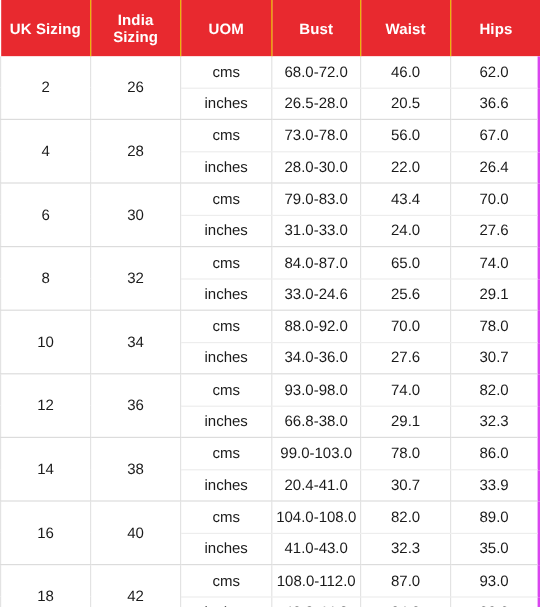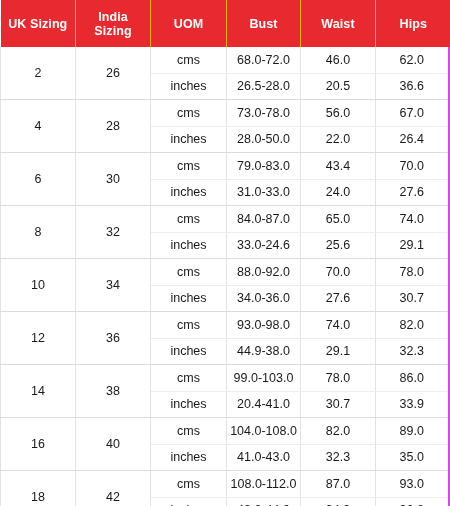--- a/index.html
+++ b/index.html
@@ -117,21 +117,21 @@
       <tr>
         <td class="size-cell" rowspan="2">4</td>
         <td class="size-cell" rowspan="2">28</td>
         <td>cms</td>
         <td>73.0-78.0</td>
         <td>56.0</td>
         <td class="last-col">67.0</td>
       </tr>
       <tr class="group-end">
         <td>inches</td>
-        <td>28.0-50.0</td>
+        <td>28.0-30.0</td>
         <td>22.0</td>
         <td class="last-col">26.4</td>
       </tr>
       <tr>
         <td class="size-cell" rowspan="2">6</td>
         <td class="size-cell" rowspan="2">30</td>
         <td>cms</td>
         <td>79.0-83.0</td>
         <td>43.4</td>
         <td class="last-col">70.0</td>
@@ -173,21 +173,21 @@
       <tr>
         <td class="size-cell" rowspan="2">12</td>
         <td class="size-cell" rowspan="2">36</td>
         <td>cms</td>
         <td>93.0-98.0</td>
         <td>74.0</td>
         <td class="last-col">82.0</td>
       </tr>
       <tr class="group-end">
         <td>inches</td>
-        <td>44.9-38.0</td>
+        <td>66.8-38.0</td>
         <td>29.1</td>
         <td class="last-col">32.3</td>
       </tr>
       <tr>
         <td class="size-cell" rowspan="2">14</td>
         <td class="size-cell" rowspan="2">38</td>
         <td>cms</td>
         <td>99.0-103.0</td>
         <td>78.0</td>
         <td class="last-col">86.0</td>

